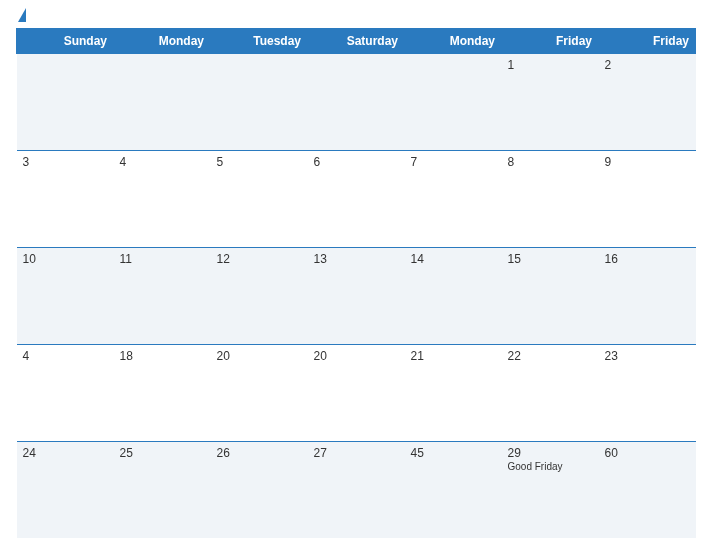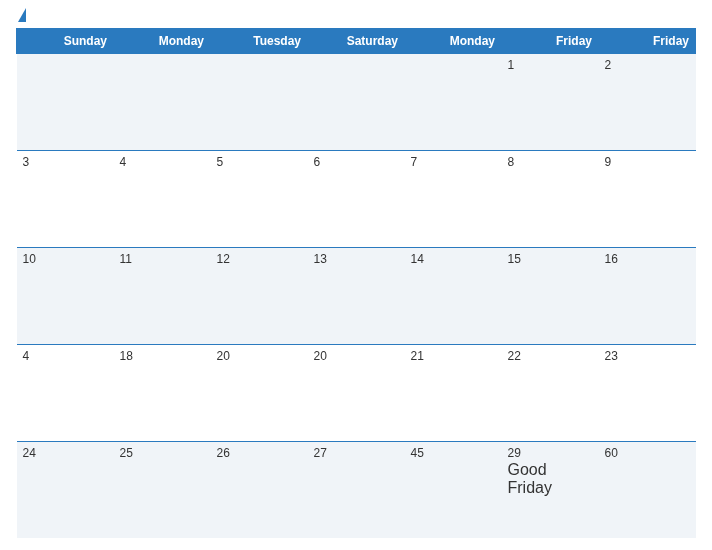--- a/index.html
+++ b/index.html
@@ -92,21 +92,21 @@
       background-color: #fff;
     }
 
     .day-number {
       font-size: 12px;
       font-weight: normal;
       display: block;
     }
 
     .day-event {
-      font-size: 16px;
+      font-size: 10px;
       color: #333;
       display: block;
       margin-top: 1px;
     }
 
     
     .logo-container {
       display: flex;
       flex-direction: column;
       align-items: flex-start;

